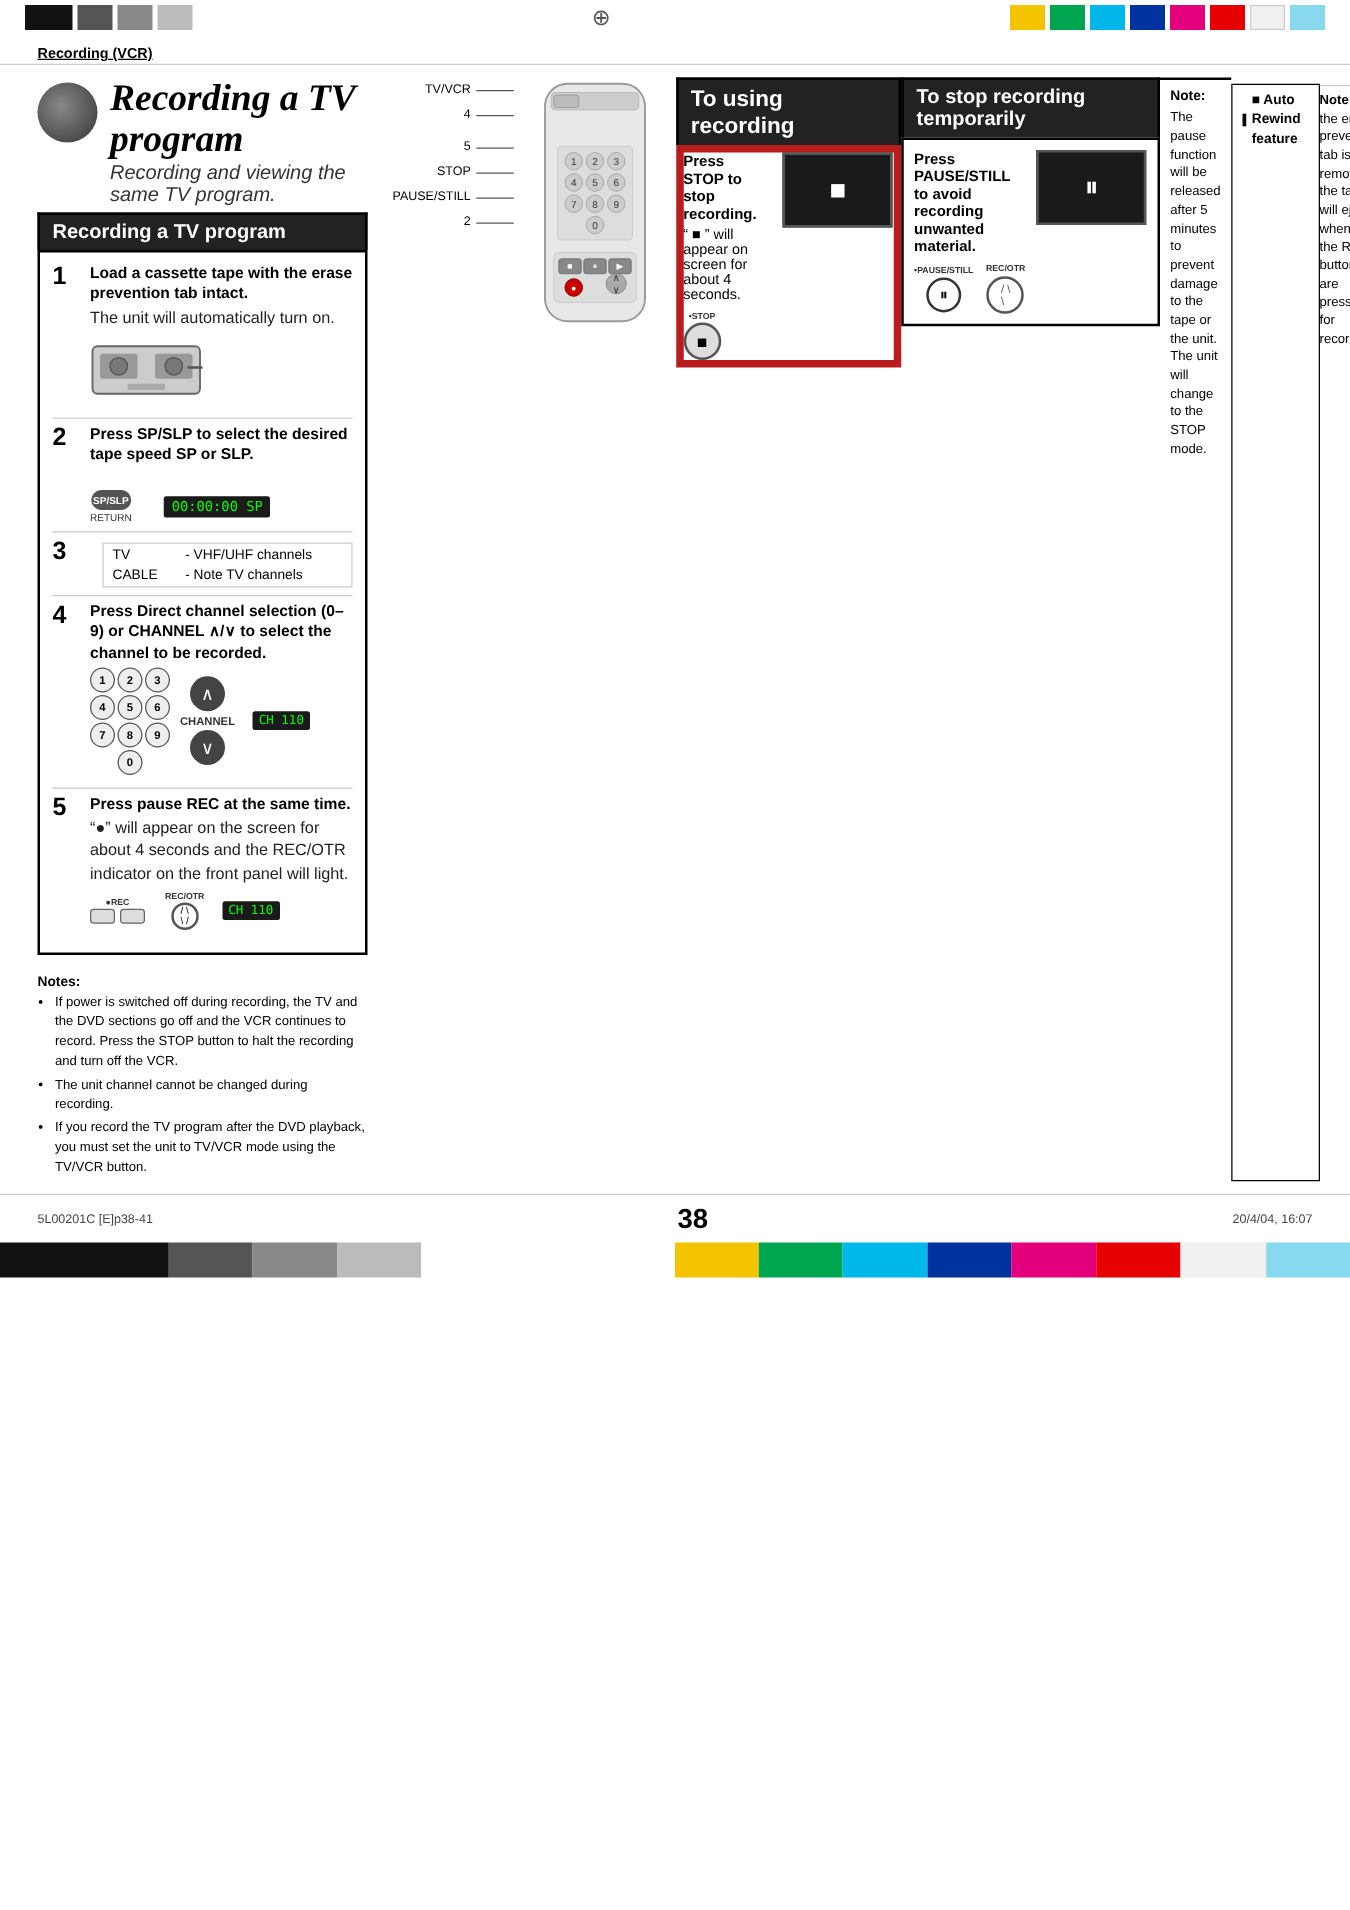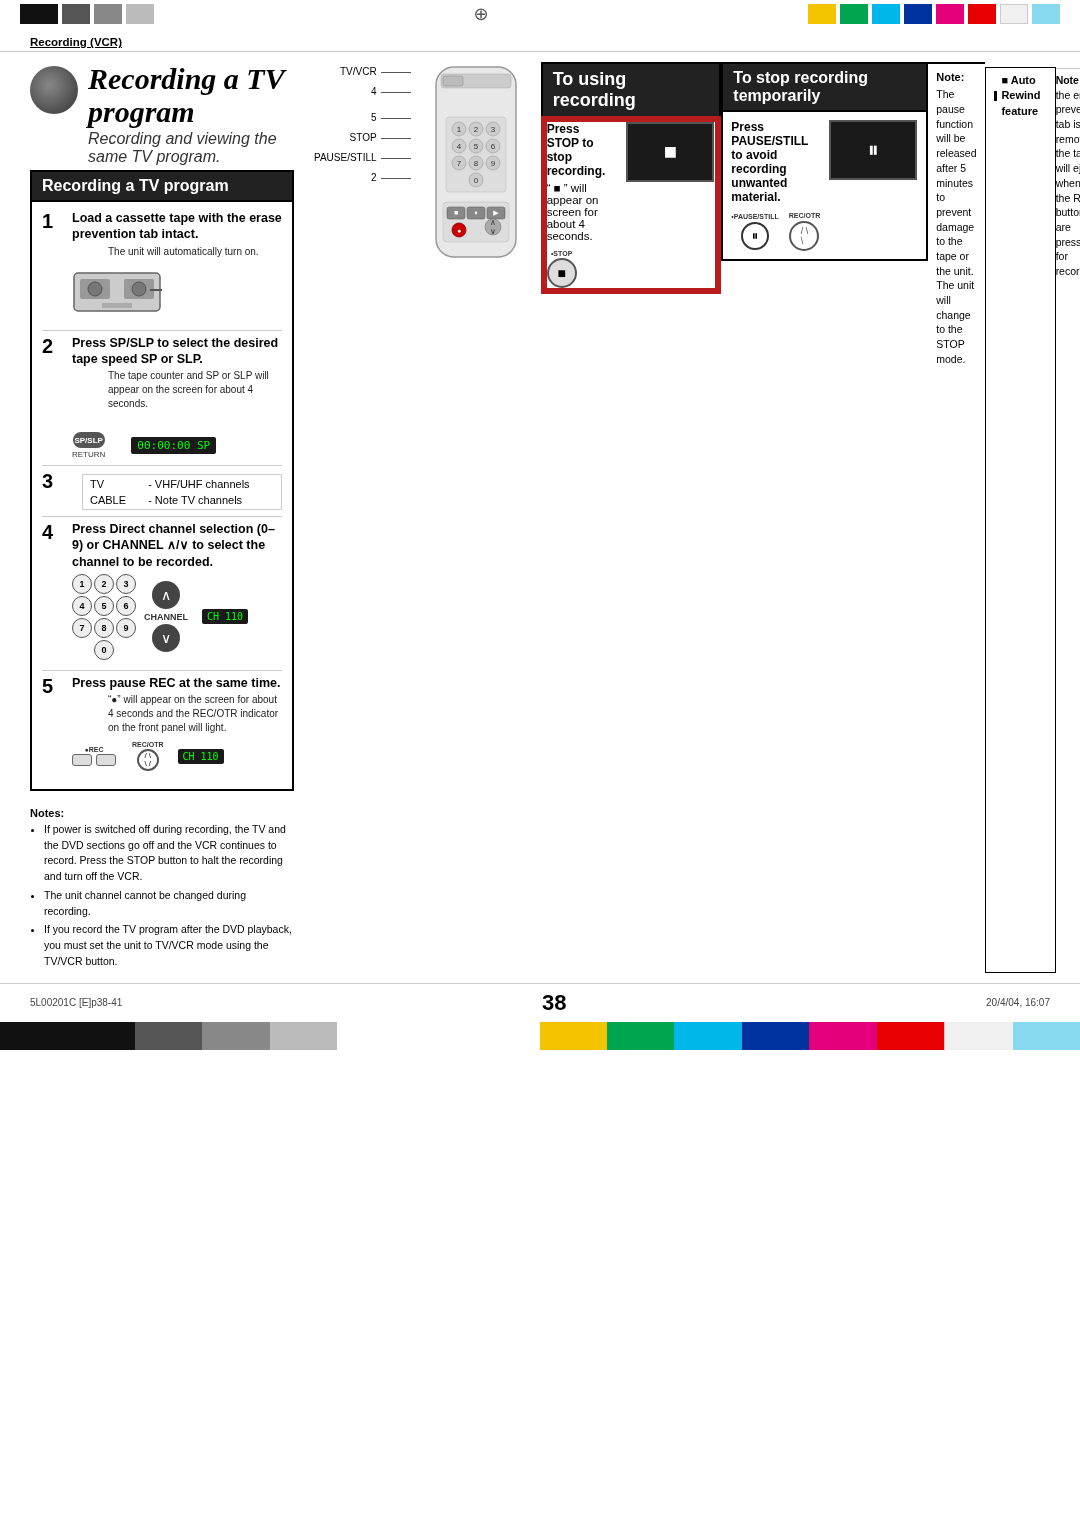--- a/index.html
+++ b/index.html
@@ -101,25 +101,24 @@
     }
     .step-content {
       flex: 1;
     }
     .step-title {
       font-weight: bold;
       font-size: 12.5px;
       line-height: 1.3;
     }
     .step-desc {
-      font-size: 10px;
+      font-size: 13px;
       margin-top: 2px;
       color: #222;
       line-height: 1.4;
-      margin-left: 36px;
     }
 
     .tape-counter-display {
       background: #1a1a1a;
       color: #00ff00;
       font-family: monospace;
       font-size: 11px;
       padding: 2px 6px;
       border-radius: 2px;
       display: inline-block;
@@ -379,21 +378,20 @@
             </svg>
           </div>
         </div>
       </div>
       <hr style="border:none;border-top:1px solid #ccc;margin:4px 0;">
 
       <div class="step-row">
         <div class="step-num">2</div>
         <div class="step-content">
           <div class="step-title">Press SP/SLP to select the desired tape speed SP or SLP.</div>
-          <div class="step-desc">The tape counter and SP or SLP will appear on the screen for about 4 seconds.</div>
           <div style="display:flex; align-items:center; gap:10px; margin-top:21px;">
             <div class="sp-slp-button">
               <div class="btn-oval">SP/SLP</div>
               <div class="btn-label">RETURN</div>
             </div>
             <div class="tape-counter-display">00:00:00 SP</div>
           </div>
         </div>
       </div>
       <hr style="border:none;border-top:1px solid #ccc;margin:4px 0;">

